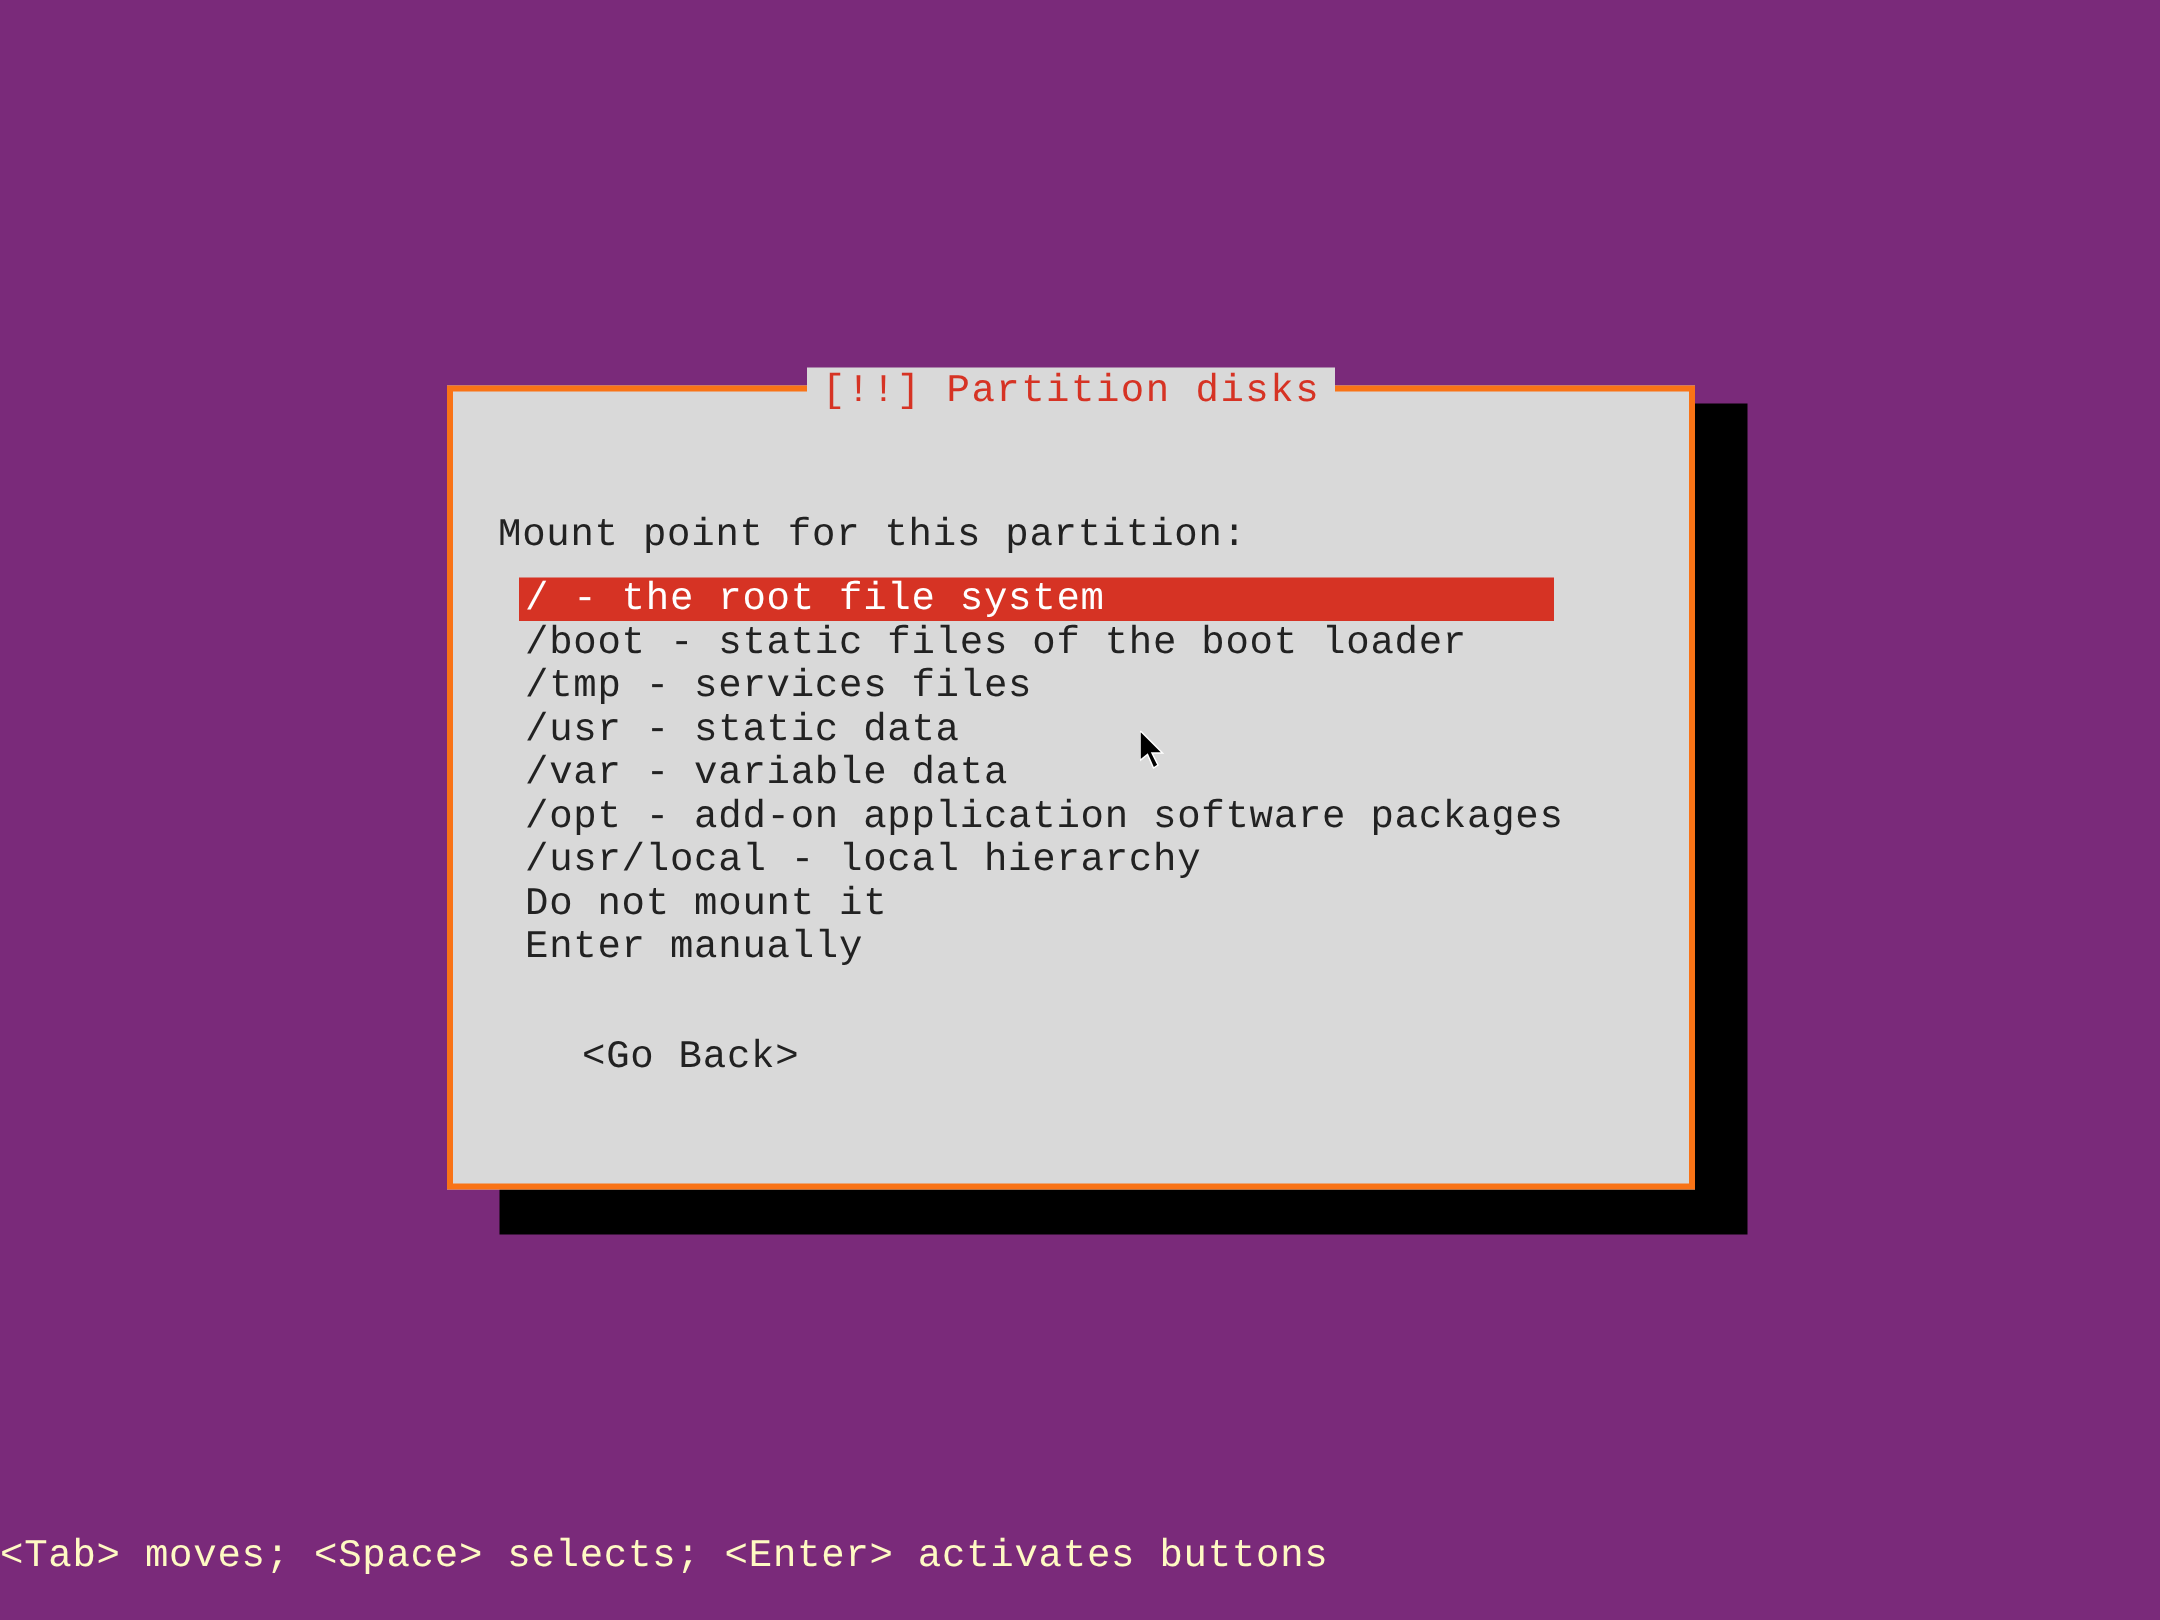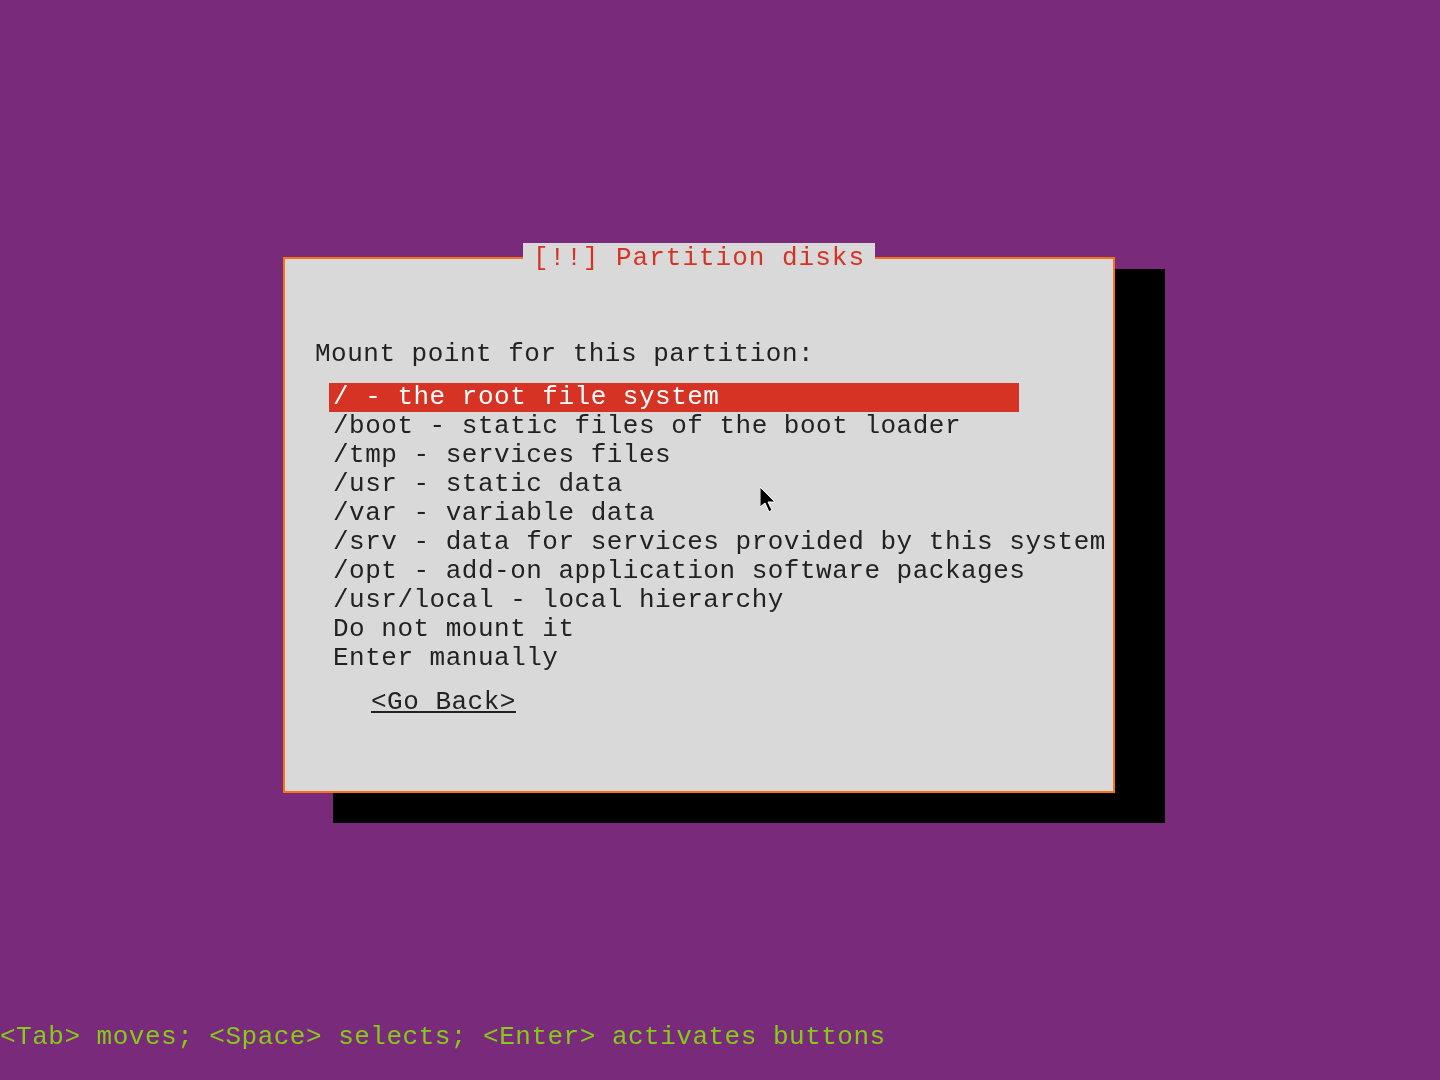--- a/index.html
+++ b/index.html
@@ -14,26 +14,26 @@
     .dialog-shadow {
       position: absolute;
       left: 333px;
       top: 269px;
       width: 832px;
       height: 554px;
       background: #000;
     }
     .dialog {
       position: absolute;
-      left: 283px;
+      left: 298px;
       top: 257px;
       width: 832px;
       height: 536px;
       background: #d9d9d9;
-      border: 2px solid #f97316;
+      border: 4px solid #f97316;
     }
     .title-wrap {
       position: absolute;
       top: -16px;
       left: 0;
       right: 0;
       text-align: center;
     }
     .title {
       display: inline-block;
@@ -72,28 +72,27 @@
       background: #d63324;
       color: #fff;
     }
     .go-back {
       position: absolute;
       top: 428px;
       left: 86px;
       font-size: 26px;
       color: #222;
       letter-spacing: 0.5px;
-      text-decoration: underline;
     }
     .help-bar {
       position: absolute;
       left: 0;
       bottom: 28px;
       font-size: 26px;
-      color: #84cc16;
+      color: #fef9c3;
       letter-spacing: 0.5px;
     }
     .cursor {
       position: absolute;
       left: 760px;
       top: 487px;
       width: 18px;
       height: 26px;
       pointer-events: none;
     }
@@ -108,21 +107,20 @@
     <span class="title">[!!] Partition disks</span>
   </div>
   <div class="prompt">Mount point for this partition:</div>
 
   <div class="option-list">
     <div class="option selected">/ - the root file system</div>
     <div class="option">/boot - static files of the boot loader</div>
     <div class="option">/tmp - services files</div>
     <div class="option">/usr - static data</div>
     <div class="option">/var - variable data</div>
-    <div class="option">/srv - data for services provided by this system</div>
     <div class="option">/opt - add-on application software packages</div>
     <div class="option">/usr/local - local hierarchy</div>
     <div class="option">Do not mount it</div>
     <div class="option">Enter manually</div>
   </div>
 
   <div class="go-back">&lt;Go Back&gt;</div>
 </div>
 
 <div class="help-bar">&lt;Tab&gt; moves; &lt;Space&gt; selects; &lt;Enter&gt; activates buttons</div>

